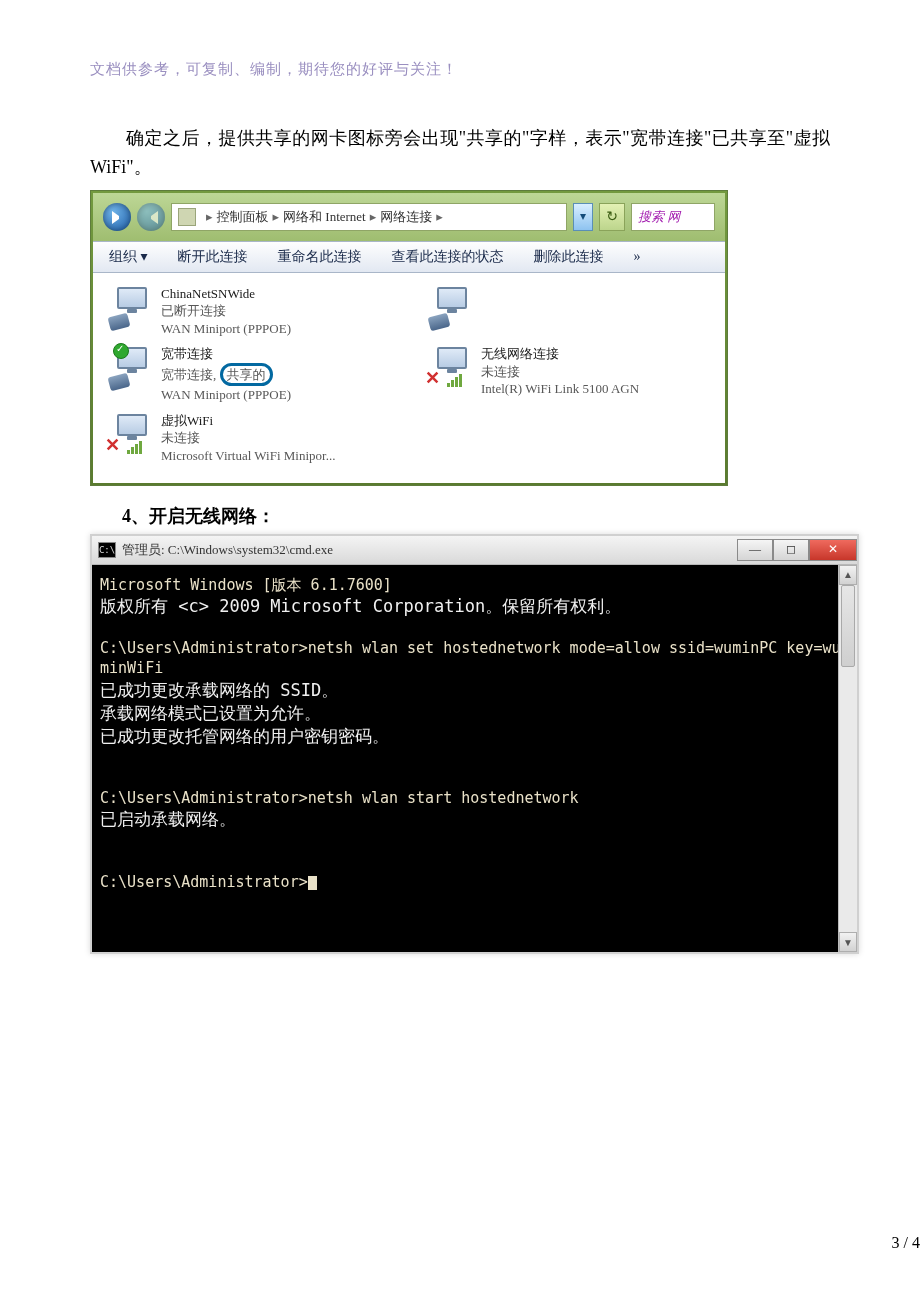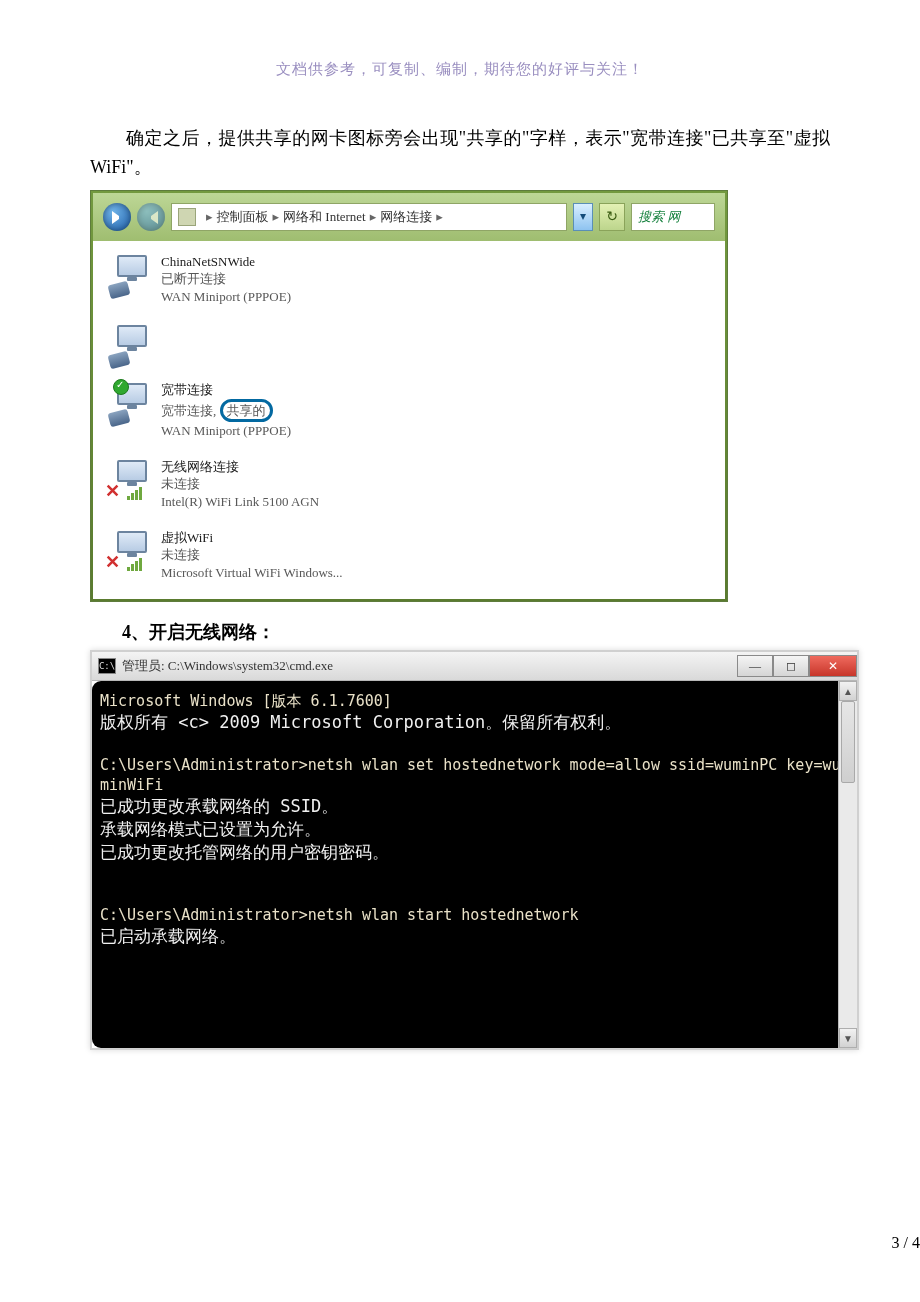--- a/index.html
+++ b/index.html
@@ -1,34 +1,34 @@
 <!DOCTYPE html>
 <html><head>
 <meta charset="utf-8">
 <style>
   html,body{margin:0;padding:0;background:#fff;font-family:"Songti SC","SimSun","Times New Roman",serif;color:#000;}
   .page{width:920px;min-height:1302px;box-sizing:border-box;padding:60px 90px 50px 90px;position:relative;}
-  .header-note{color:#9a8fc0;font-size:15px;text-align:center;margin-bottom:45px;letter-spacing:1px;}
+  .header-note{color:#9a8fc0;font-size:15px;margin-bottom:45px;letter-spacing:1px;}
   .body-text{font-size:18px;line-height:1.6;text-align:justify;}
   .body-text.indent{text-indent:2em;}
   
   .explorer-frame{margin-top:8px;border:1px solid #5e7c3c;width:632px;background:linear-gradient(#739a3f,#5a7b2f);padding:2px;}
   .explorer-inner{background:#f7f7f7;}
   .addr-bar{display:flex;align-items:center;gap:6px;padding:10px 10px;background:linear-gradient(#bdd796,#9fbd70);}
   .nav-circle{width:28px;height:28px;border-radius:50%;background:radial-gradient(circle at 35% 30%,#6fb3e8,#1c5ca6);box-shadow:inset 0 0 6px rgba(0,0,0,.4);position:relative;}
   .nav-circle::after{content:"";position:absolute;inset:7px;border-left:7px solid #fff;border-top:5px solid transparent;border-bottom:5px solid transparent;left:9px;top:8px;}
   .nav-circle.fwd::after{border-left:none;border-right:7px solid #fff;left:12px;}
   .addr-path{flex:1;display:flex;align-items:center;background:#fff;border:1px solid #8fa566;height:26px;padding:0 6px;font-size:13px;color:#333;}
   .addr-path .sep{margin:0 4px;color:#666;}
   .addr-icon{width:16px;height:16px;background:#cfd6b2;border:1px solid #9aa57a;margin-right:6px;}
   .addr-drop{width:18px;height:26px;background:linear-gradient(#d9efff,#8ec3f0);border:1px solid #5a8fb6;display:flex;align-items:center;justify-content:center;font-size:12px;color:#134c7a;}
   .refresh{width:24px;height:26px;background:linear-gradient(#e3f1b4,#bcd58c);border:1px solid #8aa35a;display:flex;align-items:center;justify-content:center;color:#3a5c12;font-size:14px;}
-  .search-box{width:70px;height:26px;background:#fff;border:1px solid #8fa566;font-size:13px;color:#15803d;font-style:italic;display:flex;align-items:center;padding:0 6px;overflow:hidden;}
+  .search-box{width:70px;height:26px;background:#fff;border:1px solid #8fa566;font-size:13px;color:#a21caf;font-style:italic;display:flex;align-items:center;padding:0 6px;overflow:hidden;}
   .toolbar{display:flex;align-items:center;background:linear-gradient(#fefefe,#e2e8f2);border-top:1px solid #a9b6c8;border-bottom:1px solid #a9b6c8;padding:6px 16px;font-size:14px;color:#1a2a4a;gap:30px;}
-  .conn-area{background:#fff;padding:12px 16px 18px;display:grid;grid-template-columns:1fr;gap:18px 40px;}
+  .conn-area{background:#fff;padding:12px 16px 18px;display:grid;grid-template-columns:1fr 1fr;gap:8px 40px;}
   .conn{display:flex;gap:8px;align-items:flex-start;}
   .conn-icon{width:44px;height:40px;position:relative;}
   .monitor{position:absolute;top:2px;left:8px;width:26px;height:18px;border:2px solid #6c849f;background:linear-gradient(#dfeaf7,#b8cce4);border-radius:2px;}
   .monitor::after{content:"";position:absolute;top:20px;left:8px;width:10px;height:4px;background:#6c849f;border-radius:1px;}
   .plug{position:absolute;bottom:-4px;left:0;width:20px;height:14px;background:linear-gradient(#8aa3bf,#4a668a);border-radius:3px;transform:rotate(-15deg);}
   .badge-check{position:absolute;top:-2px;left:4px;width:14px;height:14px;border-radius:50%;background:#2fa82f;border:1px solid #1c7a1c;}
   .badge-check::after{content:"✓";color:#fff;font-size:10px;position:absolute;top:-1px;left:2px;}
   .badge-x{position:absolute;bottom:-4px;left:-4px;color:#d13030;font-size:18px;font-weight:bold;}
   .bars{position:absolute;bottom:-2px;left:18px;display:flex;align-items:flex-end;gap:1px;}
   .bars span{width:3px;background:#6fa83f;}
@@ -37,21 +37,21 @@
   .conn-text .title{color:#1a1a1a;}
   .shared-pill{display:inline-block;border:3px solid #0369a1;border-radius:12px;padding:0 4px;}
   
   .section-head{font-size:18px;font-weight:bold;margin-top:18px;margin-left:32px;}
   .cmd-frame{margin-top:6px;width:765px;border:2px solid #d0d0d0;box-shadow:0 0 6px rgba(0,0,0,.15);}
   .cmd-title{display:flex;align-items:center;background:linear-gradient(#f4f4f4,#d9d9d9);border-bottom:1px solid #b7b7b7;height:28px;padding:0 0 0 6px;font-size:13px;color:#333;}
   .cmd-title .ico{width:16px;height:14px;background:#000;border:1px solid #888;margin-right:6px;display:flex;align-items:center;justify-content:center;color:#ddd;font-size:9px;font-family:monospace;}
   .win-btns{margin-left:auto;display:flex;}
   .win-btn{width:34px;height:20px;border:1px solid #8a8a8a;background:linear-gradient(#f5f5f5,#d5d5d5);font-size:12px;display:flex;align-items:center;justify-content:center;color:#333;}
   .win-btn.close{background:linear-gradient(#ef6a5e,#c7362a);color:#fff;width:46px;}
-  .cmd-body{background:#000;padding:10px 8px 60px;position:relative;border-radius:9px;}
+  .cmd-body{background:#000;padding:10px 8px 60px;position:relative;}
   .cmd-body pre{margin:0;white-space:pre-wrap;word-break:break-all;}
   .mono{font-family:"SimSun","Lucida Console",monospace;font-size:15px;line-height:1.35;color:#e9e1c8;}
   .mono-zh{font-family:"SimSun",monospace;font-size:17px;color:#f0f0f0;}
   .cursor{display:inline-block;width:9px;height:14px;background:#e9e1c8;vertical-align:middle;}
   .scroll-track{position:absolute;right:0;top:0;bottom:0;width:18px;background:#eaeaea;border-left:1px solid #bcbcbc;}
   .scroll-arrow{height:18px;background:linear-gradient(#f2f2f2,#d2d2d2);border:1px solid #aeaeae;font-size:10px;color:#555;display:flex;align-items:center;justify-content:center;}
   .scroll-thumb{position:absolute;top:20px;left:2px;right:2px;height:80px;background:linear-gradient(#e6e6e6,#cfcfcf);border:1px solid #a9a9a9;border-radius:2px;}
   .page-num{position:absolute;bottom:50px;left:0;right:0;text-align:right;font-size:16px;color:#000;font-family:"Times New Roman",serif;}
 </style>
 </head>
@@ -74,20 +74,28 @@
           <span class="sep">▸</span>
           <span>网络和 Internet</span>
           <span class="sep">▸</span>
           <span>网络连接</span>
           <span class="sep">▸</span>
         </div>
         <div class="addr-drop">▾</div>
         <div class="refresh">↻</div>
         <div class="search-box">搜索 网</div>
       </div>
+      <div class="toolbar">
+        <span>组织 ▾</span>
+        <span>断开此连接</span>
+        <span>重命名此连接</span>
+        <span>查看此连接的状态</span>
+        <span>删除此连接</span>
+        <span>»</span>
+      </div>
       <div class="conn-area">
 
         <div class="conn">
           <div class="conn-icon">
               <div class="monitor"></div>
               <div class="plug"></div>
             </div>
           <div class="conn-text">
             <div class="title">ChinaNetSNWide</div>
             <div>已断开连接</div>
@@ -143,21 +151,21 @@
             <div class="bars">
                 <span class="b1"></span>
                 <span class="b2"></span>
                 <span class="b3"></span>
                 <span class="b4"></span>
               </div>
           </div>
           <div class="conn-text">
             <div class="title">虚拟WiFi</div>
             <div>未连接</div>
-            <div>Microsoft Virtual WiFi Windows...</div>
+            <div>Microsoft Virtual WiFi Minipor...</div>
           </div>
         </div>
       </div>
     </div>
   </div>
 
   <div class="section-head">
     <span>4、</span><span>开启无线网络：</span>
   </div>
 
@@ -178,20 +186,21 @@
       <pre class="mono">C:\Users\Administrator&gt;netsh wlan set hostednetwork mode=allow ssid=wuminPC key=wuminWiFi</pre>
       <pre class="mono-zh">已成功更改承载网络的 SSID。</pre>
       <pre class="mono-zh">承载网络模式已设置为允许。</pre>
       <pre class="mono-zh">已成功更改托管网络的用户密钥密码。</pre>
       <pre class="mono">&nbsp;</pre>
       <pre class="mono">&nbsp;</pre>
       <pre class="mono">C:\Users\Administrator&gt;netsh wlan start hostednetwork</pre>
       <pre class="mono-zh">已启动承载网络。</pre>
       <pre class="mono">&nbsp;</pre>
       <pre class="mono">&nbsp;</pre>
+      <div><span class="mono">C:\Users\Administrator&gt;</span><span class="cursor"></span></div>
       <div class="scroll-track">
         <div class="scroll-arrow">▲</div>
         <div class="scroll-thumb"></div>
         <div class="scroll-arrow" style="position:absolute;bottom:0;left:0;right:0;">▼</div>
       </div>
     </div>
   </div>
 
 
   <div class="page-num">3 / 4</div>

